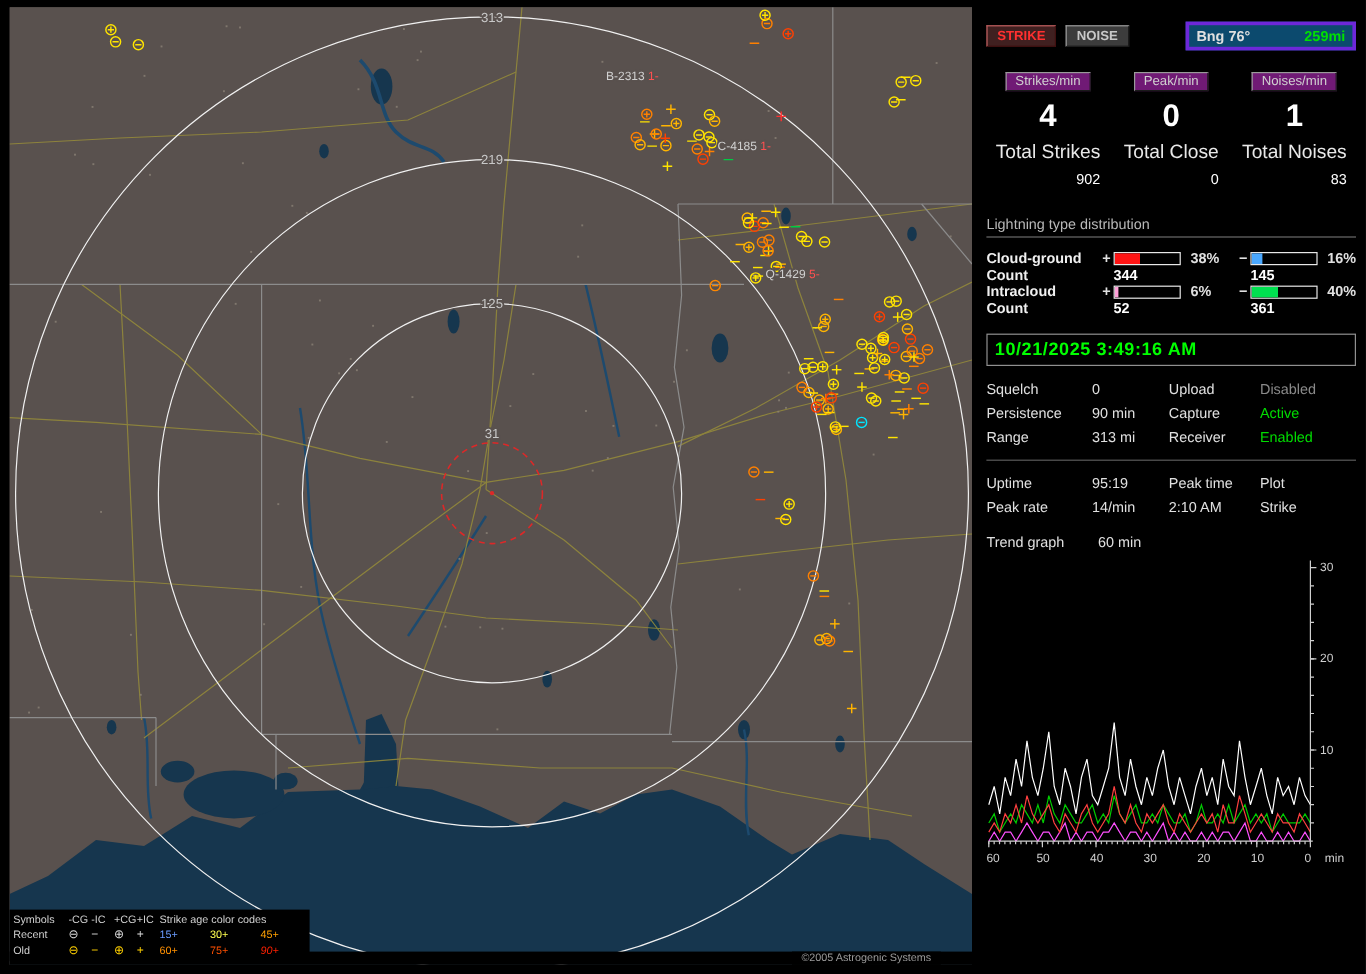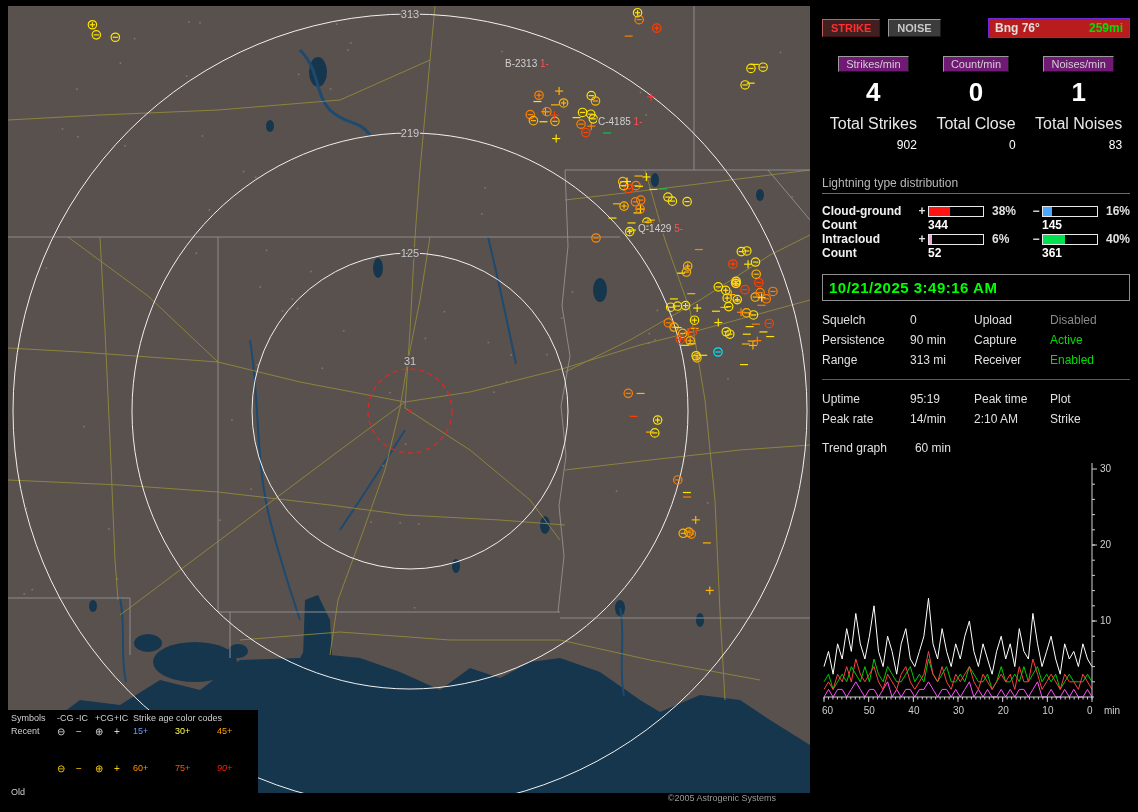--- a/index.html
+++ b/index.html
@@ -21,21 +21,21 @@
 
   
   #panel{position:absolute;left:818px;top:6px;width:314px;height:800px;
     color:#e0e0e0;font-size:12px;padding:12px 2px 0 4px}
   .header-row{display:flex;align-items:center;gap:8px}
   .btn{background:#3c3c3c;border:1px solid;border-color:#9a9a9a #1a1a1a #1a1a1a #9a9a9a;
     font-family:inherit;font-size:11px;font-weight:bold;padding:2px 8px;color:#c8c8c8;cursor:pointer}
   #btn-strike{color:#ff3030;background:#402020;border-color:#c06060 #401010 #401010 #c06060}
   .spacer{flex:1}
   #bng-box{display:flex;justify-content:space-between;align-items:center;width:142px;
-    border:1px solid #6d28d9;background:#b91c1c;padding:2px 6px;font-weight:bold;font-size:12px}
+    border:3px solid #6d28d9;background:#0c4a6e;padding:2px 6px;font-weight:bold;font-size:12px}
   #bng-dist{color:#00e000}
 
   .rates{display:flex;margin-top:18px}
   .rate-col{width:33.33%;display:flex;flex-direction:column;align-items:center}
   .rate-box{background:#701a75;border:1px solid;border-color:#9a9a9a #1a1a1a #1a1a1a #9a9a9a;
     font-size:11px;padding:1px 7px;color:#d0d0d0;cursor:pointer}
   .rate-num{font-size:26px;font-weight:bold;color:#fff;margin-top:5px;line-height:30px}
   .total-wrap{display:flex;flex-direction:column;margin-top:8px}
   .total-label{font-size:16px;color:#e8e8e8}
   .total-value{text-align:right;margin-top:5px;color:#fff}
@@ -788,21 +788,21 @@
           <div style="color: rgb(208, 208, 208);">+IC</div>
           <div style="color: rgb(208, 208, 208); grid-column: 6 / span 3;">Strike age color codes</div>
           <div style="color: rgb(208, 208, 208);">Recent</div>
           <div style="color: rgb(216, 216, 216); font-size: 10px;">⊖</div>
           <div style="color: rgb(216, 216, 216); font-size: 10px;">−</div>
           <div style="color: rgb(216, 216, 216); font-size: 10px;">⊕</div>
           <div style="color: rgb(216, 216, 216); font-size: 10px;">+</div>
           <div style="color: rgb(106, 156, 255);">15+</div>
           <div style="color: rgb(255, 255, 80);">30+</div>
           <div style="color: rgb(255, 160, 0);">45+</div>
-          <div style="color: rgb(208, 208, 208); margin-top: 48px;">Old</div>
+          <div style="color: rgb(208, 208, 208);">Old</div>
           <div style="color: rgb(255, 208, 0); font-size: 10px;">⊖</div>
           <div style="color: rgb(255, 208, 0); font-size: 10px;">−</div>
           <div style="color: rgb(255, 208, 0); font-size: 10px;">⊕</div>
           <div style="color: rgb(255, 208, 0); font-size: 10px;">+</div>
           <div style="color: rgb(255, 144, 0);">60+</div>
           <div style="color: rgb(255, 80, 0);">75+</div>
           <div style="color: rgb(255, 32, 0); font-style: italic;">90+</div>
         </div>
     </div>
 
@@ -824,21 +824,21 @@
     <div class="rates">
       <div class="rate-col">
         <span class="rate-box">Strikes/min</span>
         <span class="rate-num">4</span>
         <span class="total-wrap">
           <span class="total-label">Total Strikes</span>
           <span class="total-value">902</span>
         </span>
       </div>
       <div class="rate-col">
-        <span class="rate-box">Count/min</span>
+        <span class="rate-box">Peak/min</span>
         <span class="rate-num">0</span>
         <span class="total-wrap">
           <span class="total-label">Total Close</span>
           <span class="total-value">0</span>
         </span>
       </div>
       <div class="rate-col">
         <span class="rate-box">Noises/min</span>
         <span class="rate-num">1</span>
         <span class="total-wrap">

